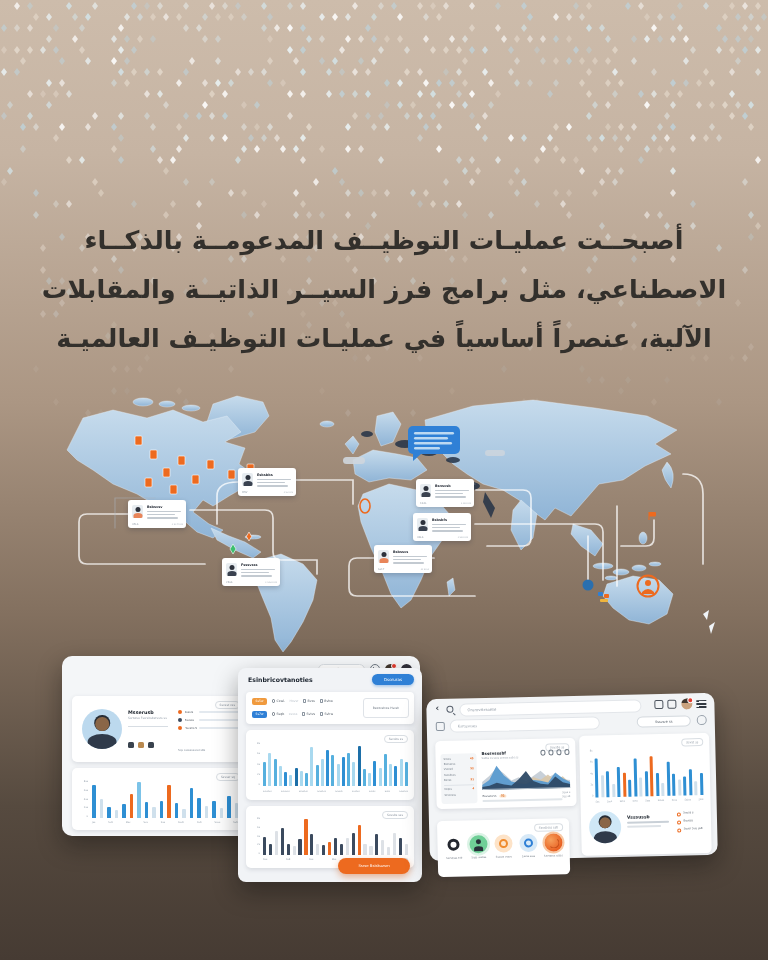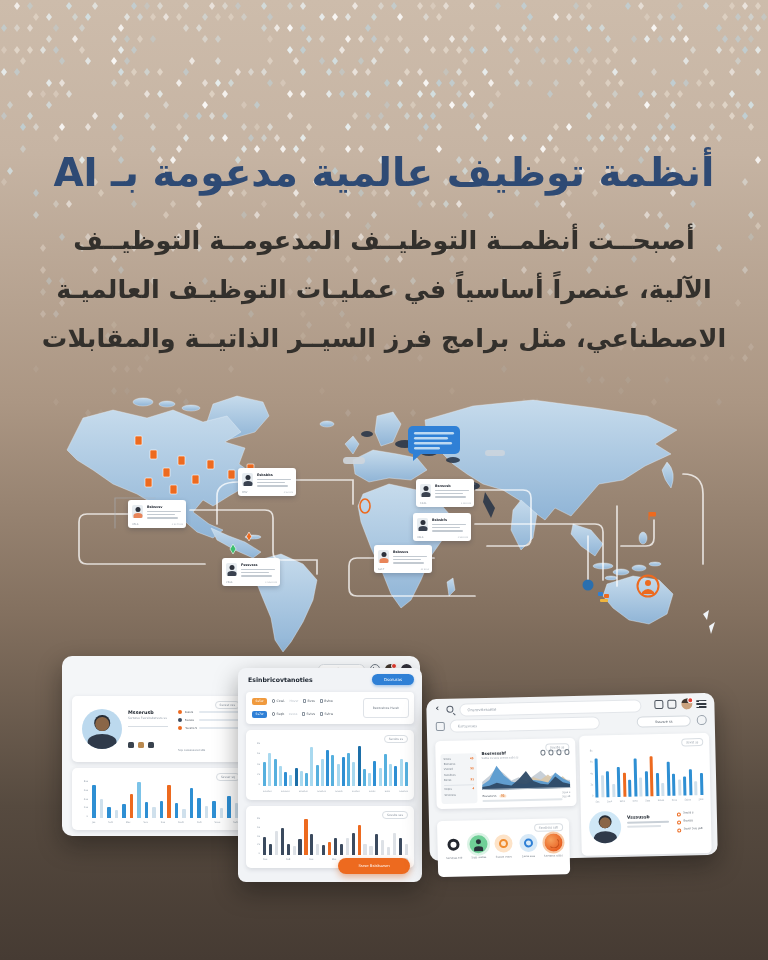--- a/index.html
+++ b/index.html
@@ -757,25 +757,24 @@
       <path d="M537,398 L540,402 L537,406 L534,402 Z" fill="#eaf3f5" opacity="0.09"></path>
       <path d="M654,398 L657,402 L654,406 L651,402 Z" fill="#e4d9cc" opacity="0.13"></path>
       <path d="M719,398 L722,402 L719,406 L716,402 Z" fill="#d3e2e6" opacity="0.09"></path>
       <path d="M88,409 L91,413 L88,417 L85,413 Z" fill="#eaf3f5" opacity="0.10"></path>
       <path d="M101,409 L104,413 L101,417 L98,413 Z" fill="#d3e2e6" opacity="0.07"></path>
       <path d="M348,409 L351,413 L348,417 L345,413 Z" fill="#eaf3f5" opacity="0.13"></path>
       <path d="M413,409 L416,413 L413,417 L410,413 Z" fill="#eaf3f5" opacity="0.11"></path>
       <path d="M608,409 L611,413 L608,417 L605,413 Z" fill="#eaf3f5" opacity="0.07"></path>
     </svg>
 
-  <h1 class="headline" dir="rtl">أنظمة توظيف عالمية مدعومة بـ AI</h1>
   <div class="body-text" dir="rtl">
-    <div>أصبحــت أنظمــة التوظيــف المدعومــة التوظيــف</div>
+    <div>أصبحــت عمليـات التوظيــف المدعومــة بالذكــاء</div>
+    <div>الاصطناعي، مثل برامج فرز السيــر الذاتيــة والمقابلات</div>
     <div>الآلية، عنصراً أساسياً في عمليـات التوظيـف العالميـة</div>
-    <div>الاصطناعي، مثل برامج فرز السيــر الذاتيــة والمقابلات</div>
   </div>
 
   <div class="map-wrap">
     <svg id="map-svg" width="660" height="275" viewBox="0 0 660 275">
       <defs>
         <linearGradient id="mg" x1="0" y1="0" x2="0" y2="1">
           <stop offset="0" stop-color="#c6dbec"></stop>
             <stop offset="1" stop-color="#8fb4d6"></stop>
         </linearGradient>
       </defs>

